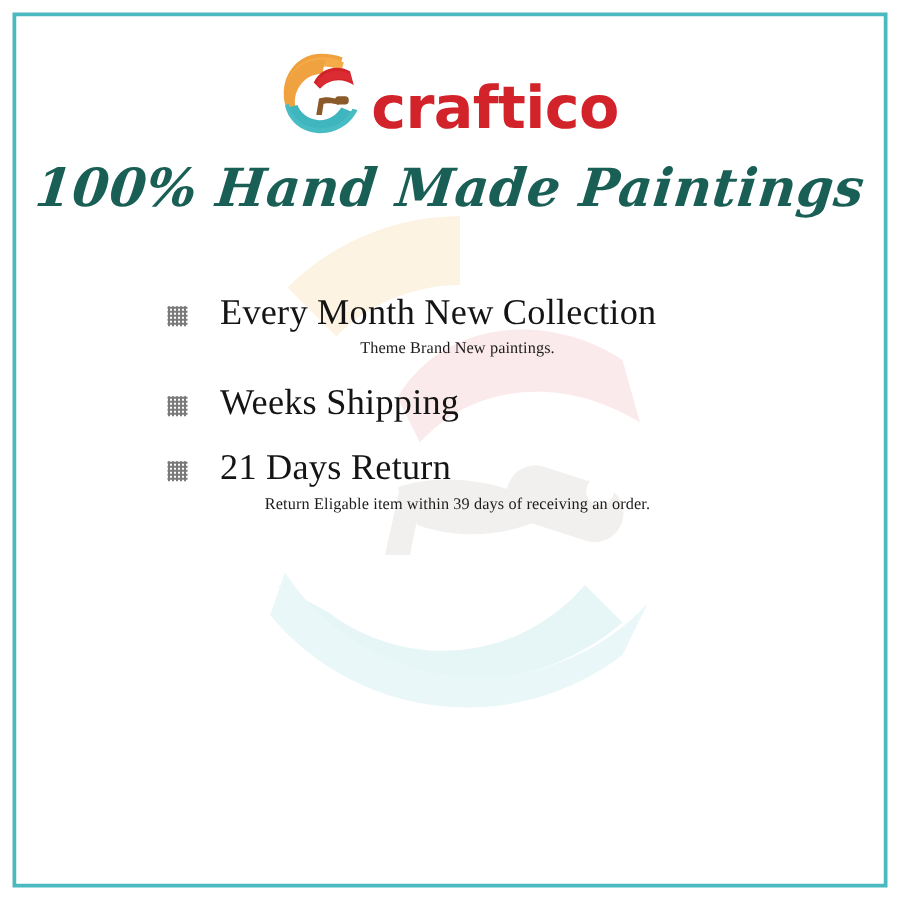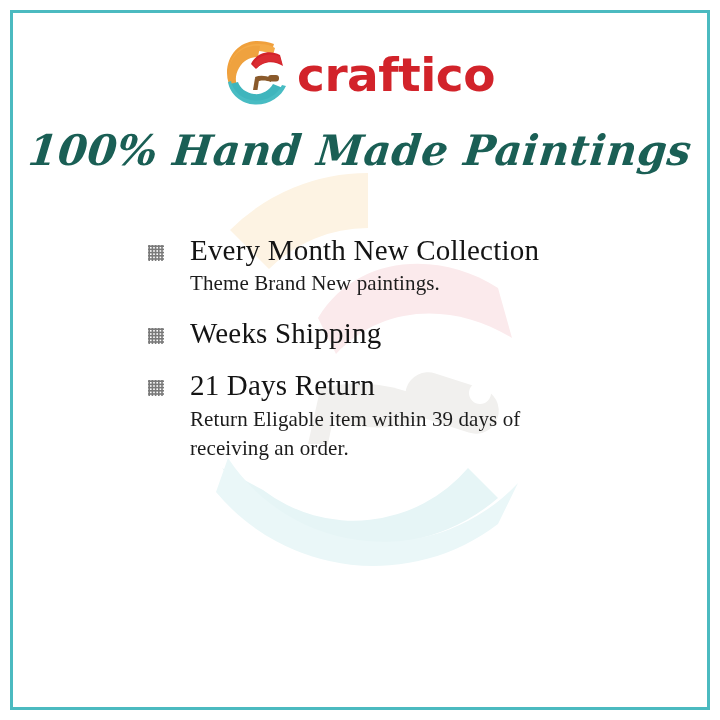--- a/index.html
+++ b/index.html
@@ -47,21 +47,21 @@
   }
 
   
   #logo-row {
     position: absolute;
     left: 0;
     top: 36px;
     width: 720px;
     height: 72px;
     display: flex;
-    align-items: center;
+    align-items: flex-end;
     justify-content: center;
     z-index: 4;
   }
   #logo-mark {
     width: 64px;
     height: 68px;
     margin-right: 8px;
     flex: none;
   }
   #logo-word {
@@ -89,21 +89,21 @@
     font-weight: bold;
     font-size: 42px;
     letter-spacing: 0.5px;
     white-space: nowrap;
     transform: skewX(-6deg);
   }
 
   
   #features {
     position: absolute;
-    left: 146px;
+    left: 132px;
     top: 233px;
     width: 470px;
     z-index: 4;
   }
   .feature {
     position: relative;
     margin-bottom: 18px;
     padding-left: 44px;
   }
   .feature:last-child { margin-bottom: 3px; }
@@ -120,26 +120,27 @@
     font-family: "Liberation Serif", serif;
     font-size: 29px;
     line-height: 1.18;
     color: #141414;
     letter-spacing: 0.2px;
     font-weight: normal;
     margin: 0;
   }
   .feature-sub {
     font-family: "Liberation Serif", serif;
-    font-size: 21px;
+    font-size: 13px;
     line-height: 1.38;
     color: #1c1c1c;
     letter-spacing: 0.1px;
     margin: 2px 0 0 0;
     max-width: 380px;
+    text-align: center;
   }
 </style>
 </head>
 <body>
 
 <div id="canvas">
 
   <svg id="watermark" viewBox="0 0 400 400" aria-hidden="true">
 
     <path d="M200 8 A192 192 0 1 0 200 392 A192 192 0 0 1 200 8 Z" fill="#fbf4e8"></path>

